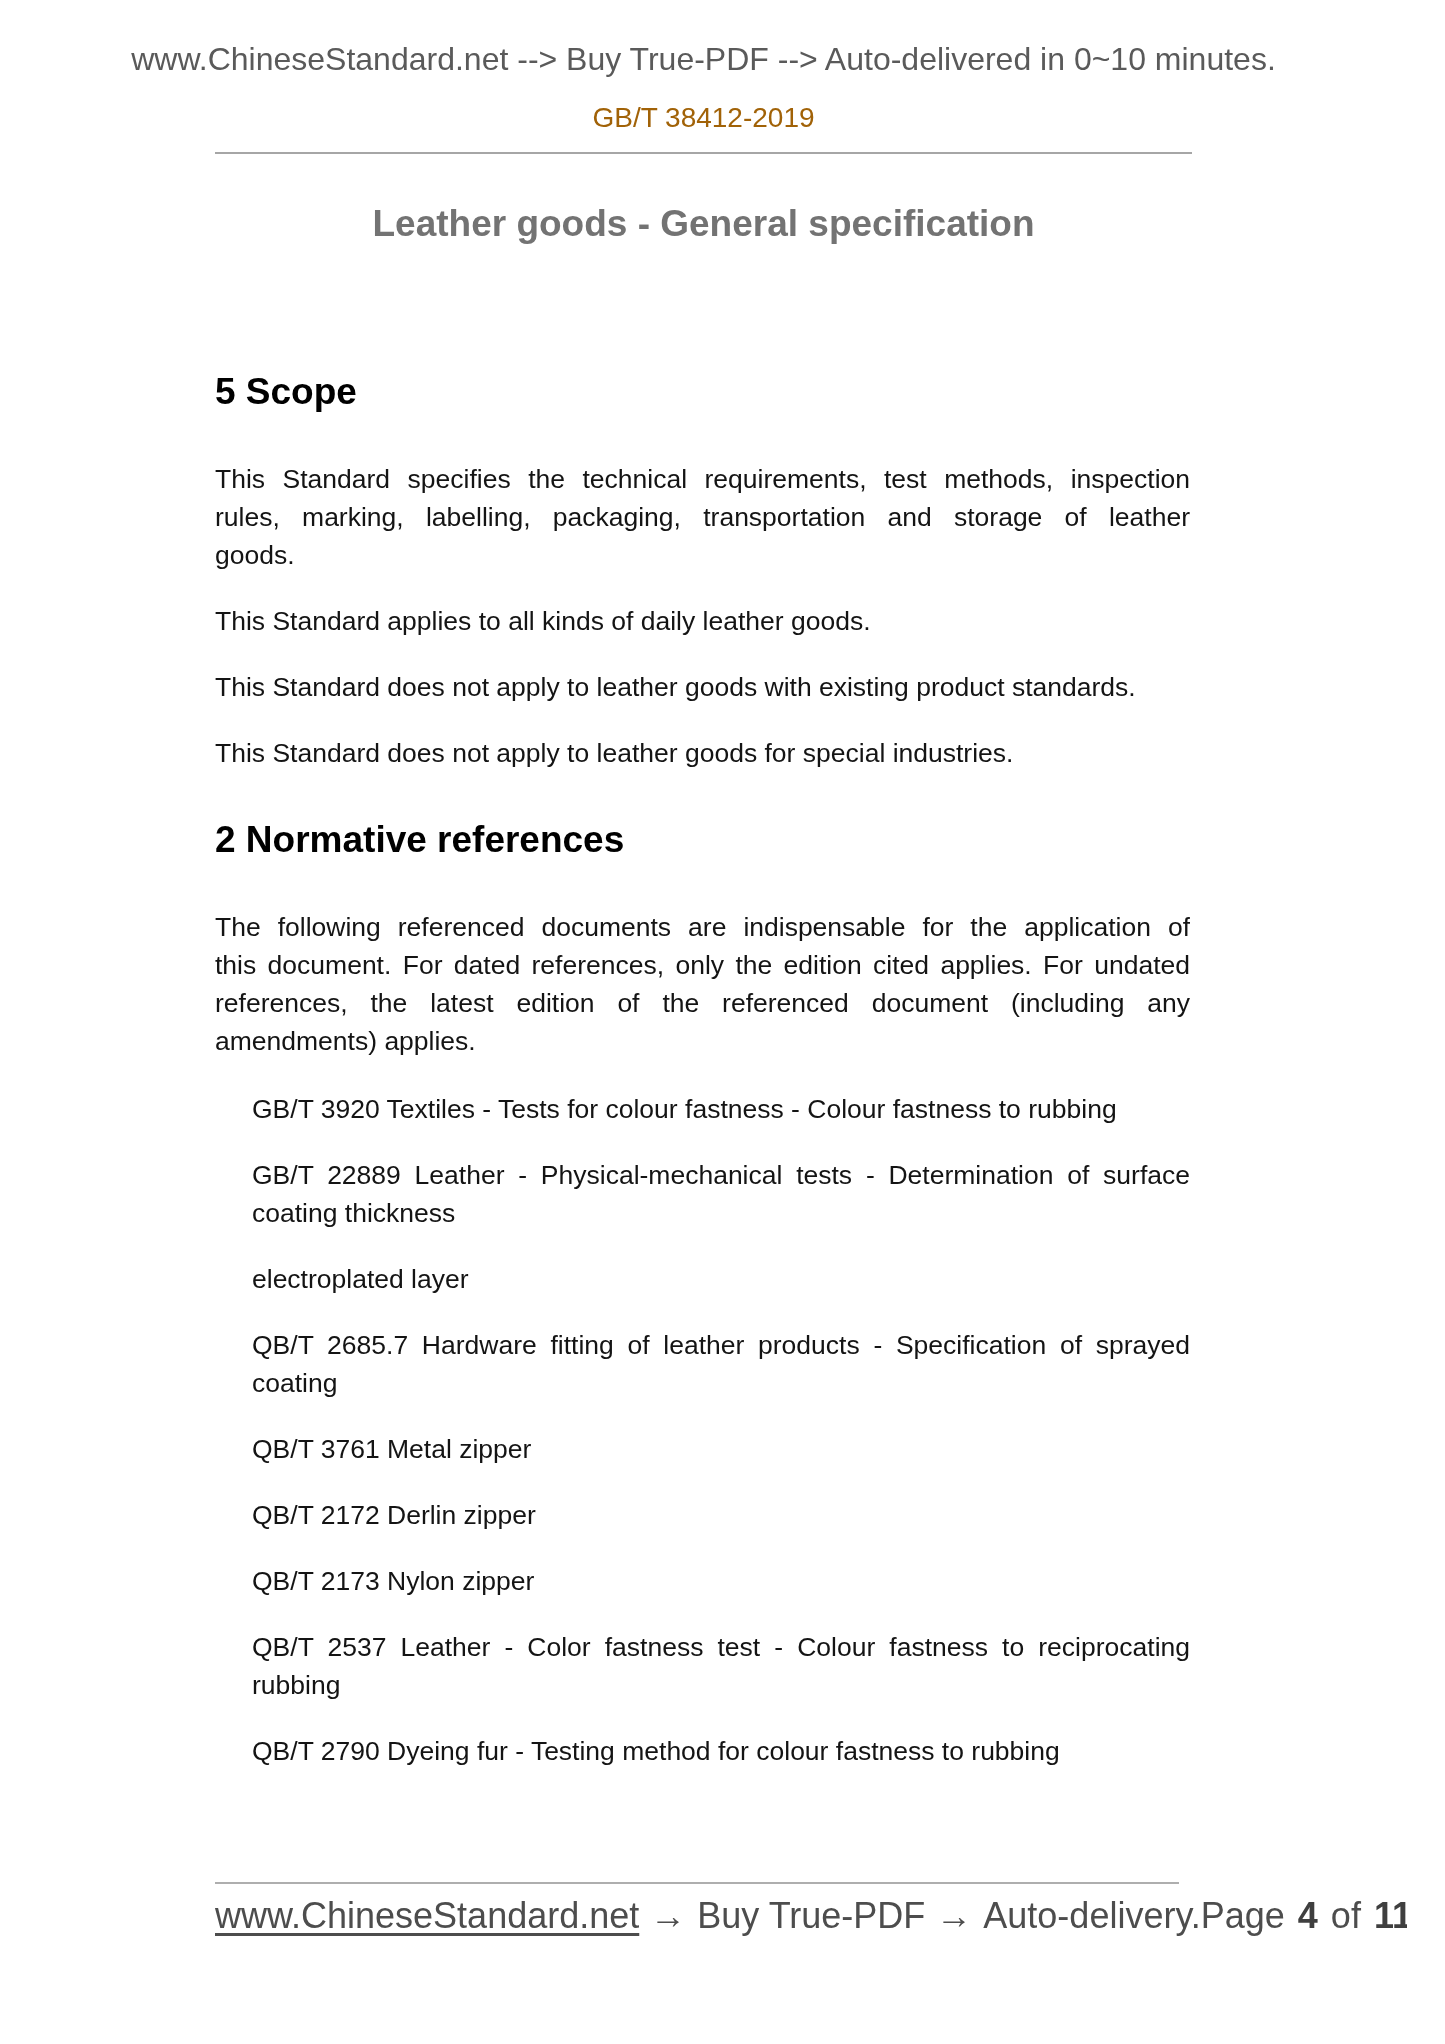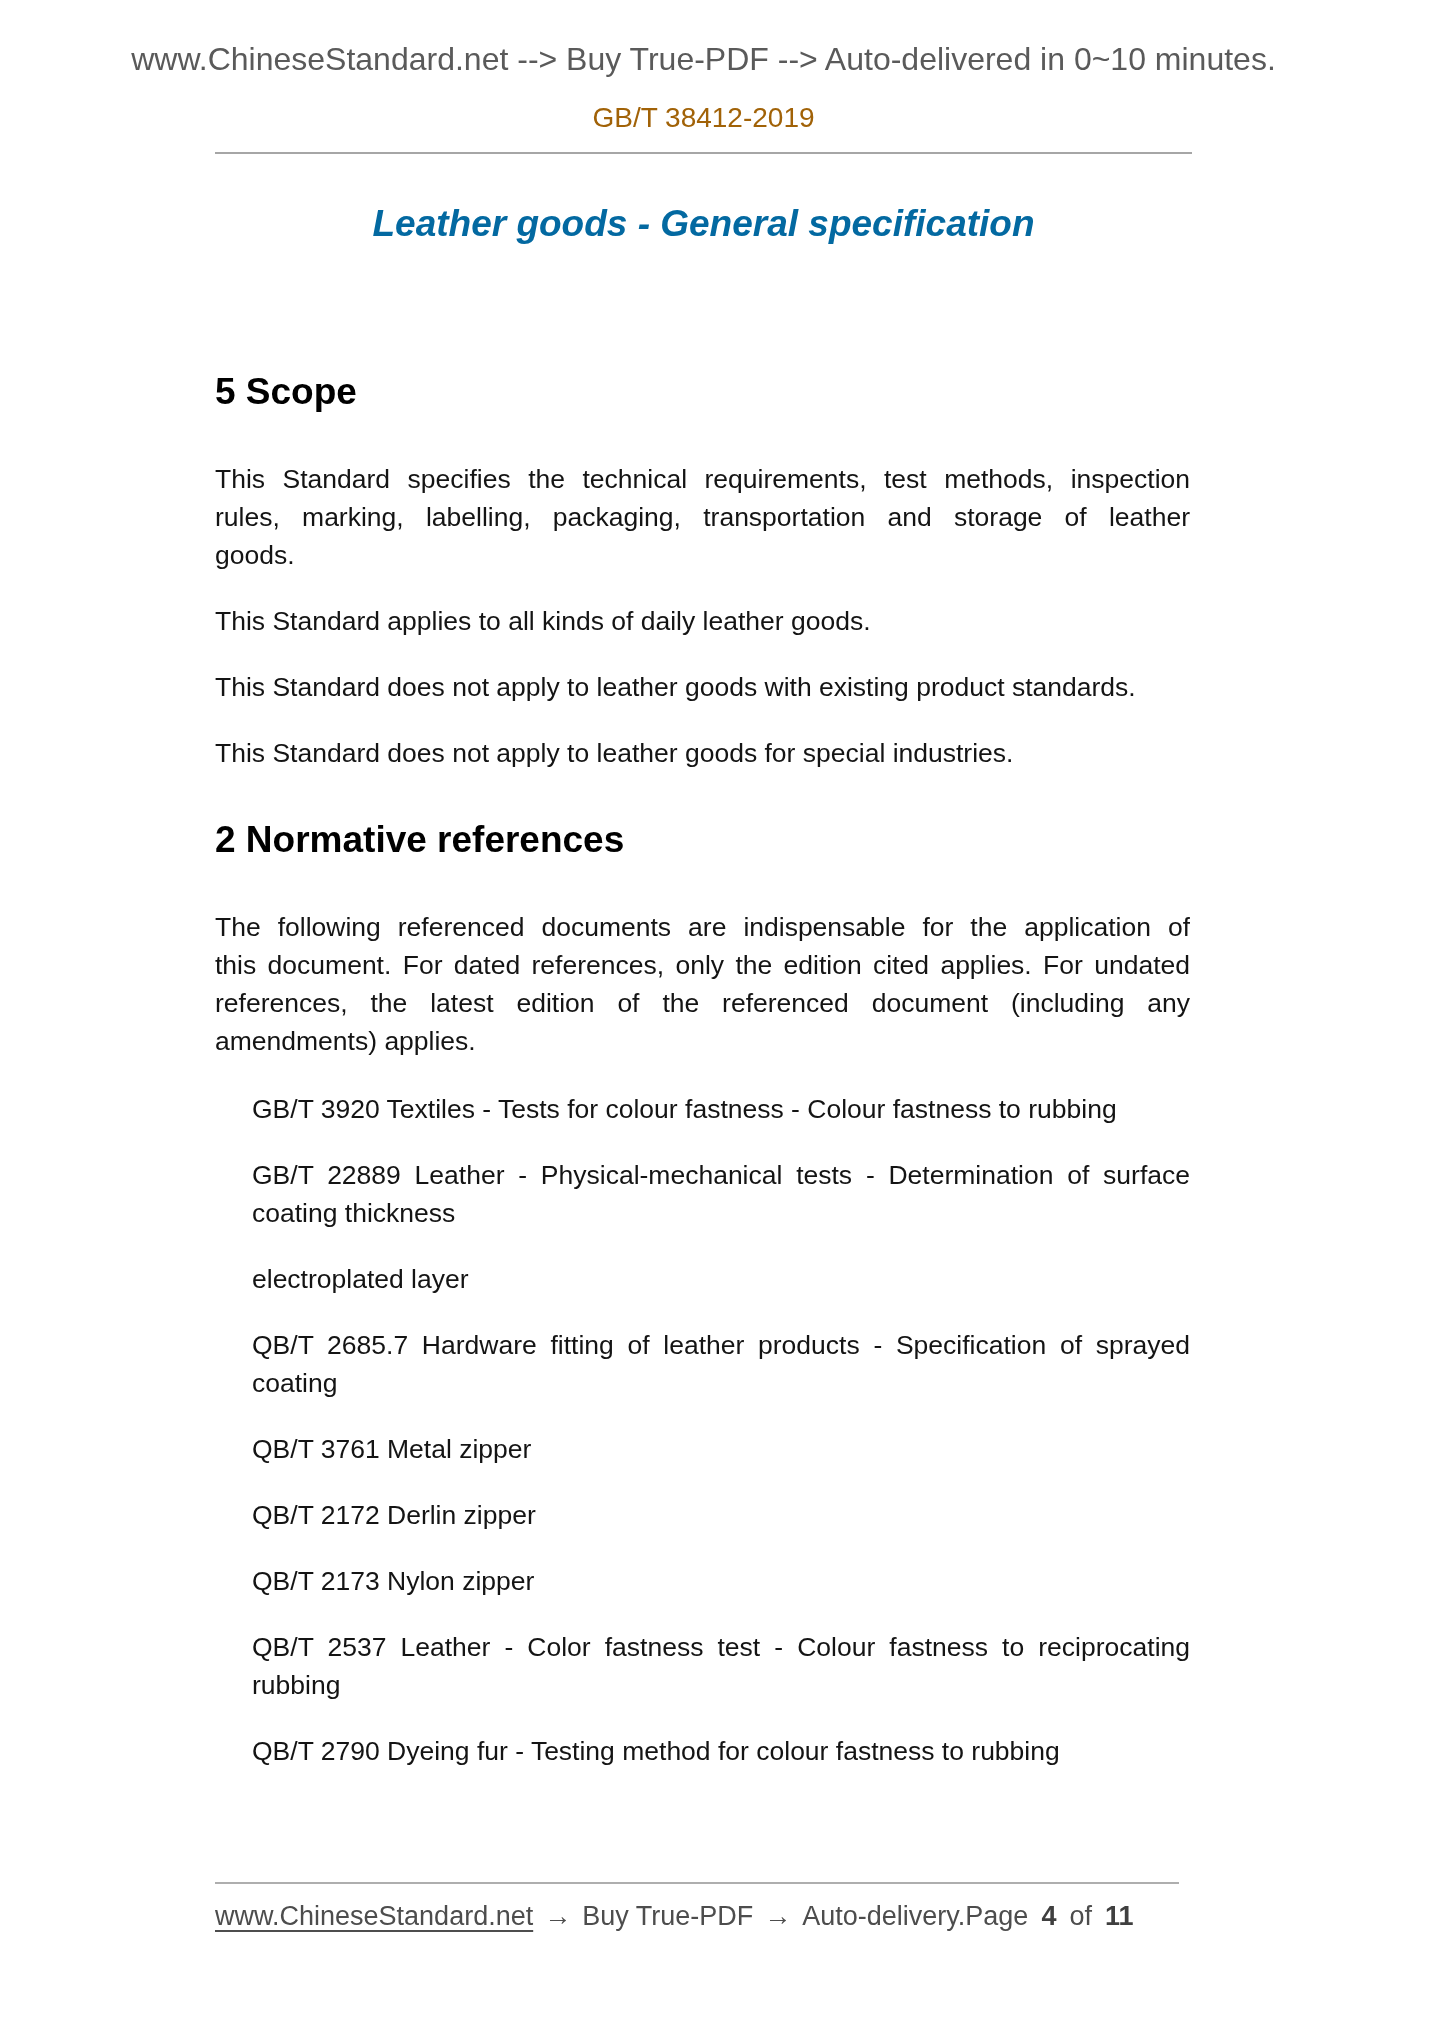--- a/index.html
+++ b/index.html
@@ -38,22 +38,21 @@
     height: 2px;
     background: #a6a6a6;
   }
   
   .doc-title {
     margin: 47px 215px 0 215px;
     text-align: center;
     font-size: 37px;
     line-height: 46px;
     font-weight: 700;
-    color: #0369a1;
-    font-style: italic;
+    color: #737373;
   }
   
   .content {
     margin: 0 217px 0 215px;
     font-size: 26.5px;
     line-height: 38px;
   }
   .sec-heading {
     font-size: 37px;
     line-height: 46px;
@@ -90,21 +89,21 @@
     right: 228px;
     top: 1882px;
     height: 2px;
     background: #aeaeae;
   }
   .ftr-row {
     position: absolute;
     left: 215px;
     right: 232px;
     top: 1897px;
-    font-size: 27px;
+    font-size: 36px;
     line-height: 38px;
     color: #4d4d4d;
     display: flex;
     align-items: baseline;
   }
   .ftr-left {
     display: flex;
     gap: 11px;
     white-space: nowrap;
   }

